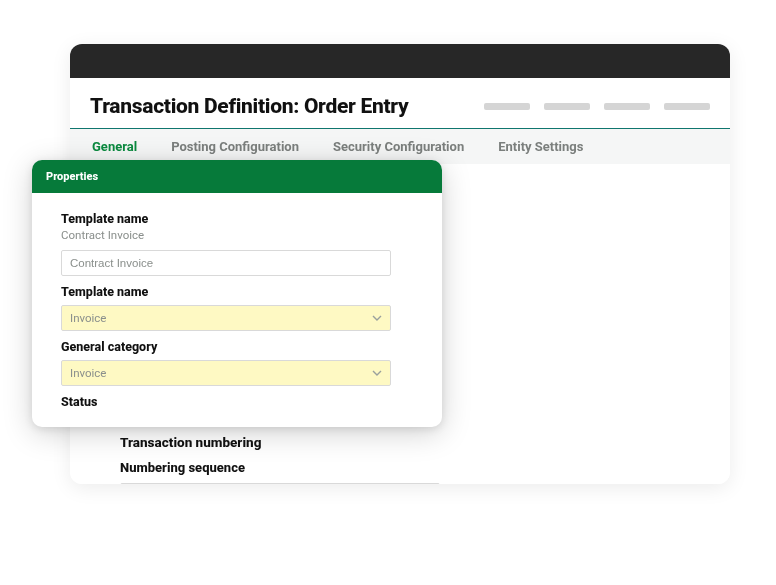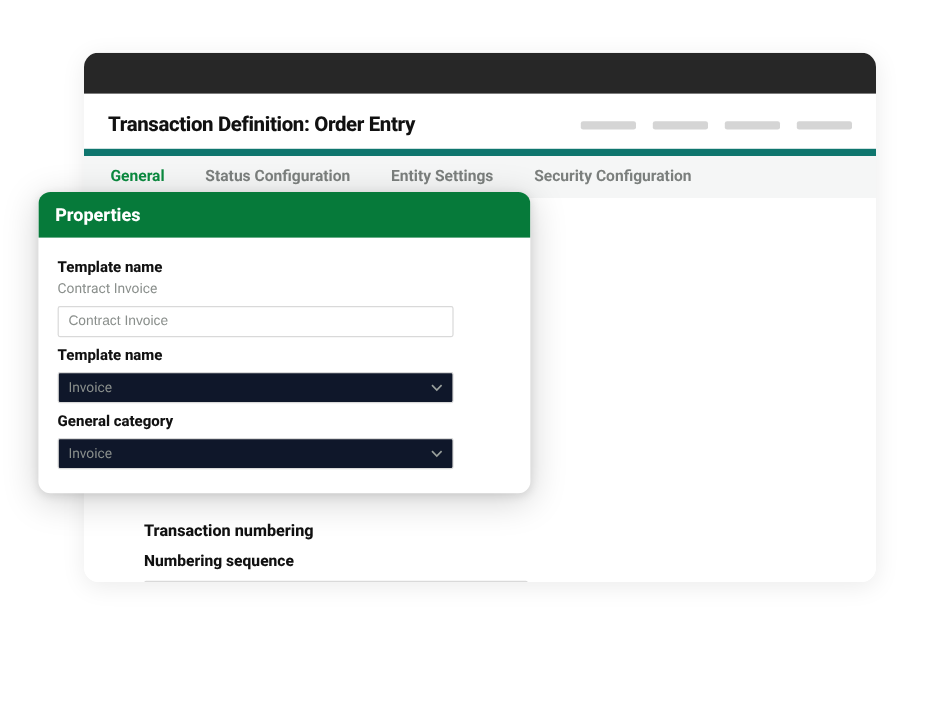--- a/index.html
+++ b/index.html
@@ -25,41 +25,41 @@
     height: 34px;
     background: #272727;
   }
   .header {
     padding: 16px 20px 10px 20px;
     display: flex;
     align-items: center;
     justify-content: space-between;
   }
   .header h1 {
-    font-size: 17px;
+    font-size: 21px;
     font-weight: 800;
     letter-spacing: -0.3px;
     color: #111;
   }
   .header-placeholders {
     display: flex;
     gap: 14px;
   }
   .ph {
     width: 46px;
     height: 7px;
     background: #d5d5d5;
     border-radius: 2px;
   }
   .tabs {
     display: flex;
     gap: 30px;
     padding: 0 20px;
     background: #f5f6f6;
-    border-top: 6px solid #0f766e;
+    border-top: 1px solid #0f766e;
   }
   .tab {
     font-size: 13px;
     font-weight: 700;
     color: #7b7f7d;
     padding: 10px 2px;
     cursor: pointer;
   }
   .tab.active {
     color: #0b8a3f;
@@ -108,25 +108,26 @@
     width: 410px;
     background: #fff;
     border-radius: 10px;
     box-shadow: 0 6px 30px rgba(0,0,0,0.18), 0 2px 8px rgba(0,0,0,0.1);
     overflow: hidden;
   }
   .card-header {
     background: #067a3a;
     color: #fff;
     font-weight: 800;
-    font-size: 15px;
+    font-size: 11px;
     padding: 10px 14px;
   }
   .card-body {
     padding: 10px 16px 18px 16px;
+    margin-left: 13px;
   }
   .field { margin-top: 2px; }
   .field-label {
     font-size: 12.5px;
     font-weight: 800;
     color: #111;
     margin-top: 8px;
   }
   .field-static {
     font-size: 11.5px;
@@ -143,21 +144,21 @@
     font-size: 11.5px;
     color: #8a8f8c;
     background: #fff;
   }
   .select {
     margin-top: 6px;
     height: 26px;
     width: 330px;
     border: 1px solid #d9d9d9;
     border-radius: 2px;
-    background: #0f172a;
+    background: #fef9c3;
     display: flex;
     align-items: center;
     justify-content: space-between;
     padding: 0 8px;
     font-size: 11.5px;
     color: #8a8f8c;
     cursor: pointer;
     gap: 46px;
   }
 </style>
@@ -172,23 +173,23 @@
     <div class="header-placeholders">
       <div class="ph"></div>
       <div class="ph"></div>
       <div class="ph"></div>
       <div class="ph"></div>
     </div>
   </div>
 
   <div class="tabs">
     <div class="tab active">General</div>
-    <div class="tab">Status Configuration</div>
+    <div class="tab">Posting Configuration</div>
+    <div class="tab">Security Configuration</div>
     <div class="tab">Entity Settings</div>
-    <div class="tab">Security Configuration</div>
   </div>
 
   <div class="content">
     <div class="section-h">Transaction numbering</div>
     <div class="sub-h">Numbering sequence</div>
     <div class="select-empty">
       
       
     </div>
   </div>
@@ -225,16 +226,17 @@
         <span>Invoice</span>
         <span class="chev">
           <svg viewBox="0 0 10 10">
               <path d="M1 3 L5 7 L9 3" fill="none" stroke="#9aa09d" stroke-width="1.4"></path>
             </svg>
         </span>
       </div>
     </div>
 
     <div class="field">
+      <div class="field-label">Status</div>
     </div>
 
   </div>
 </div>
 
 </body></html>

